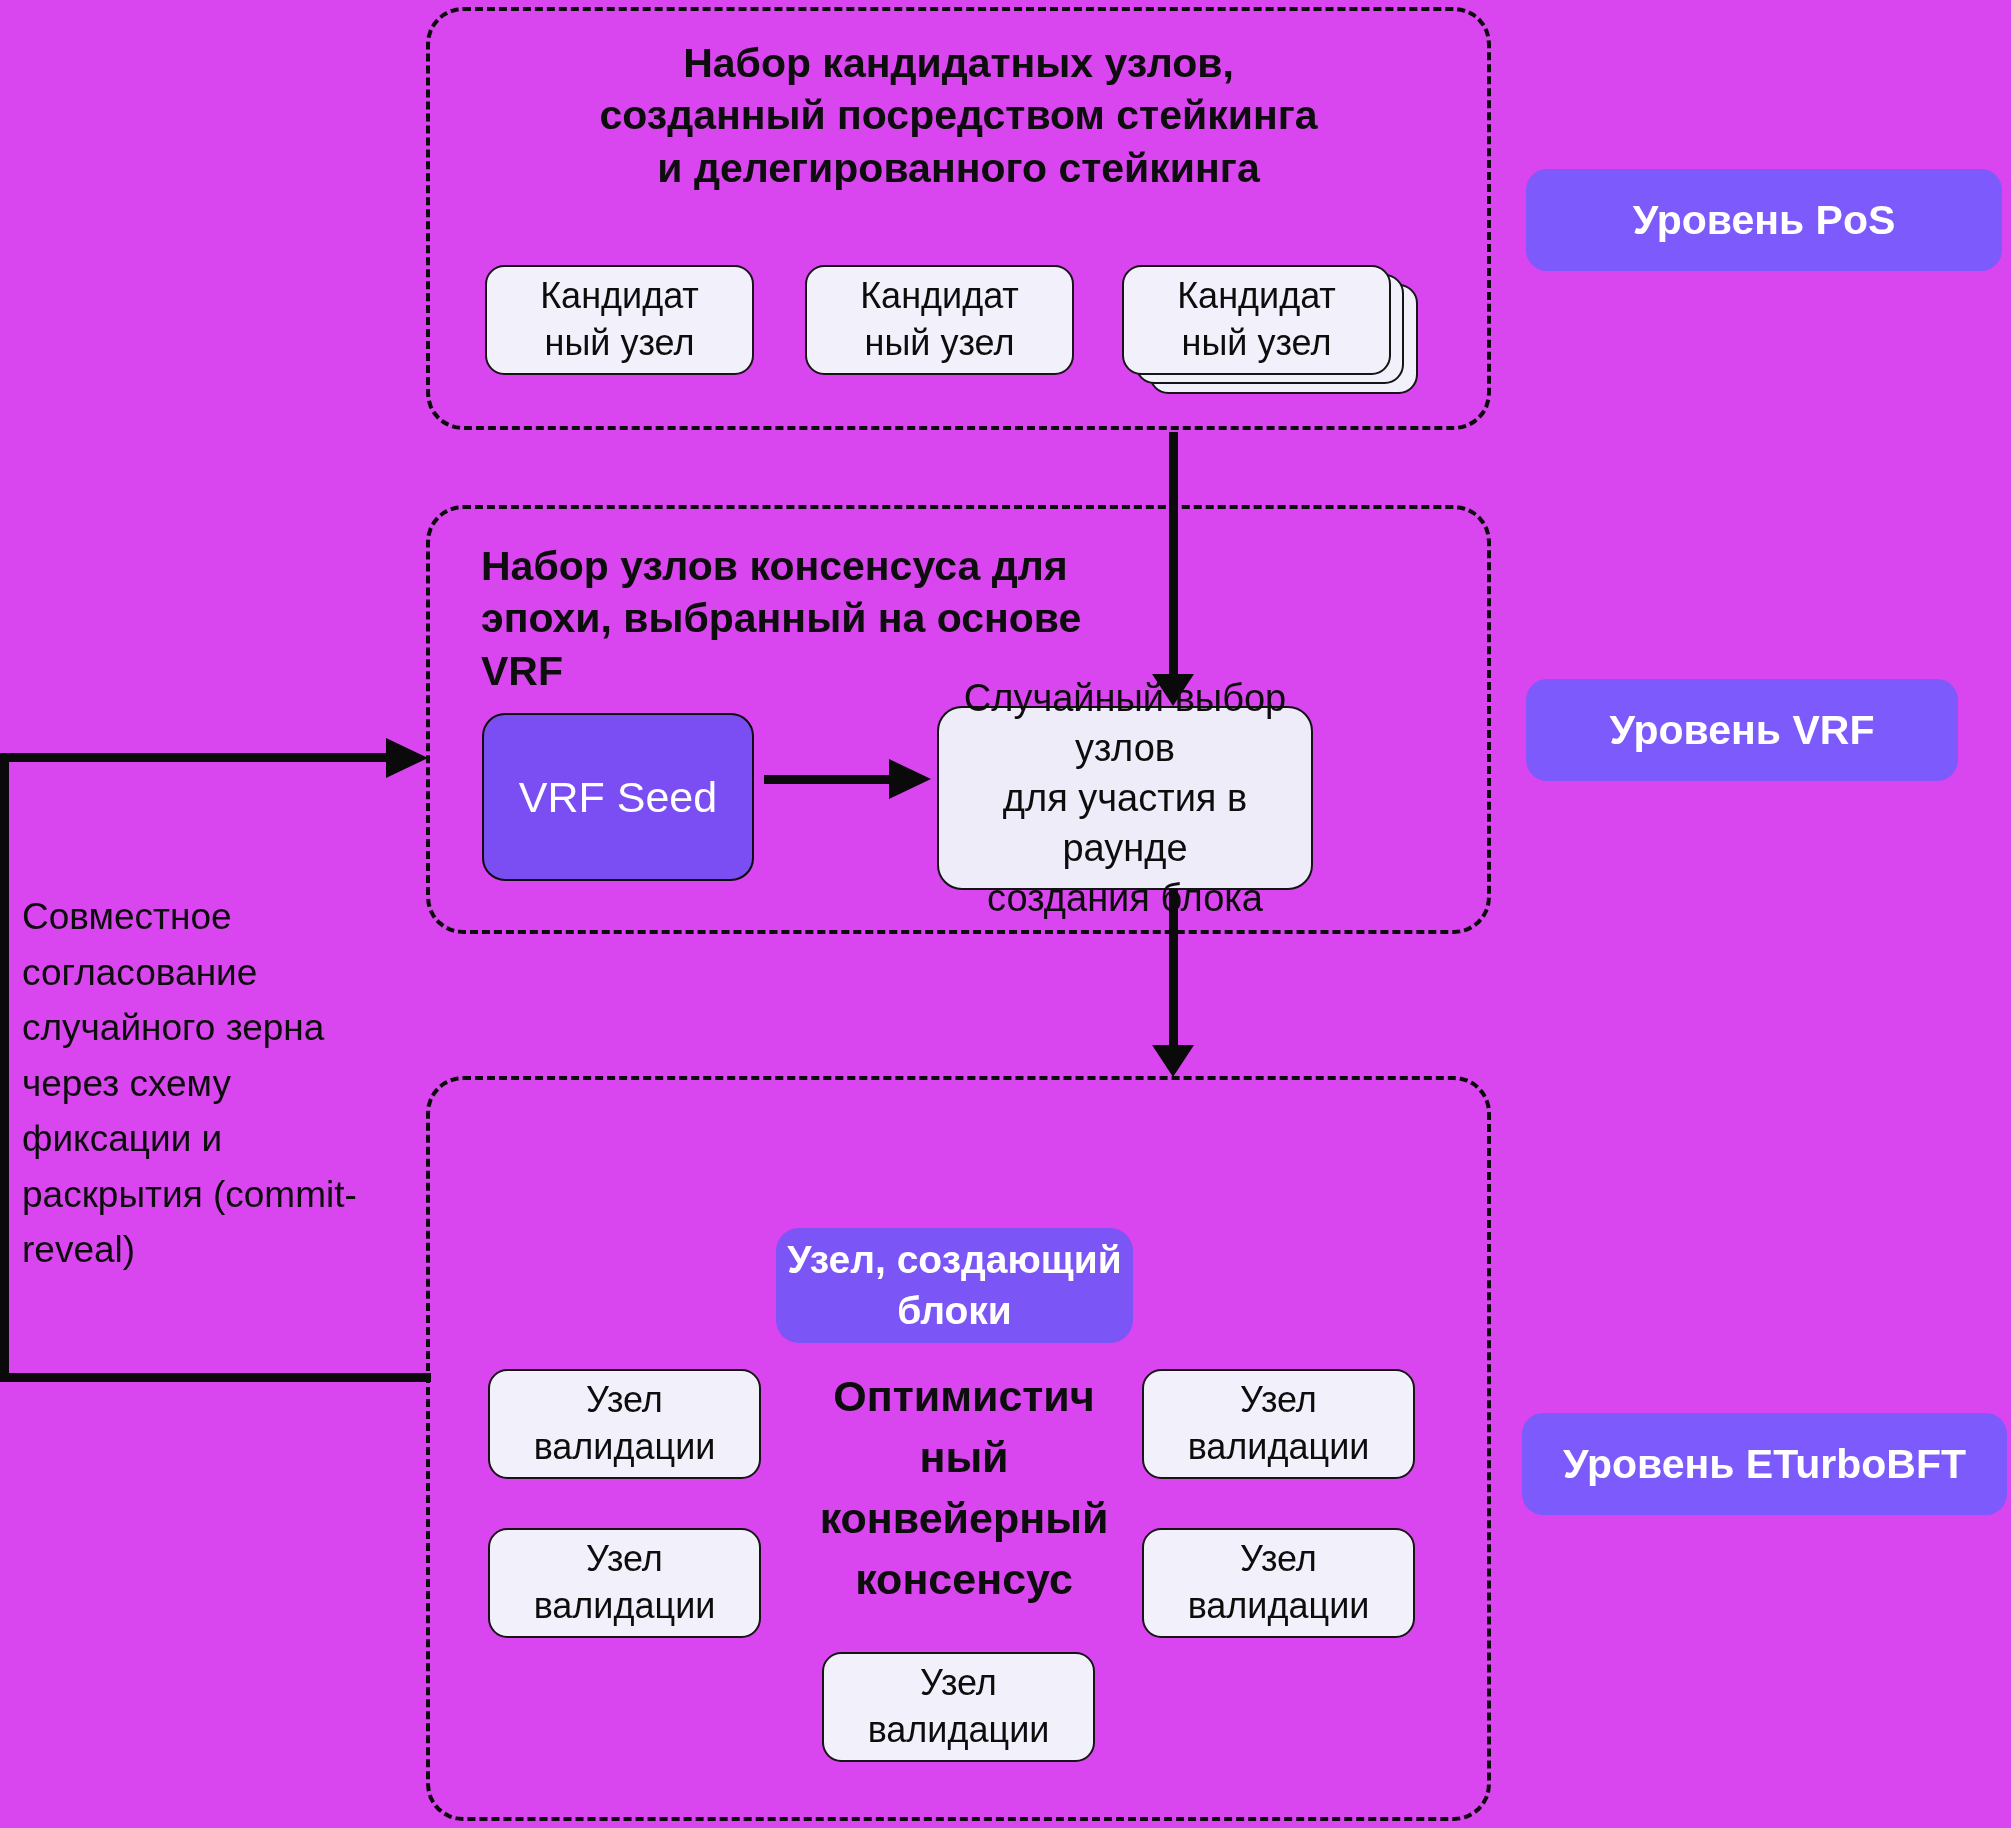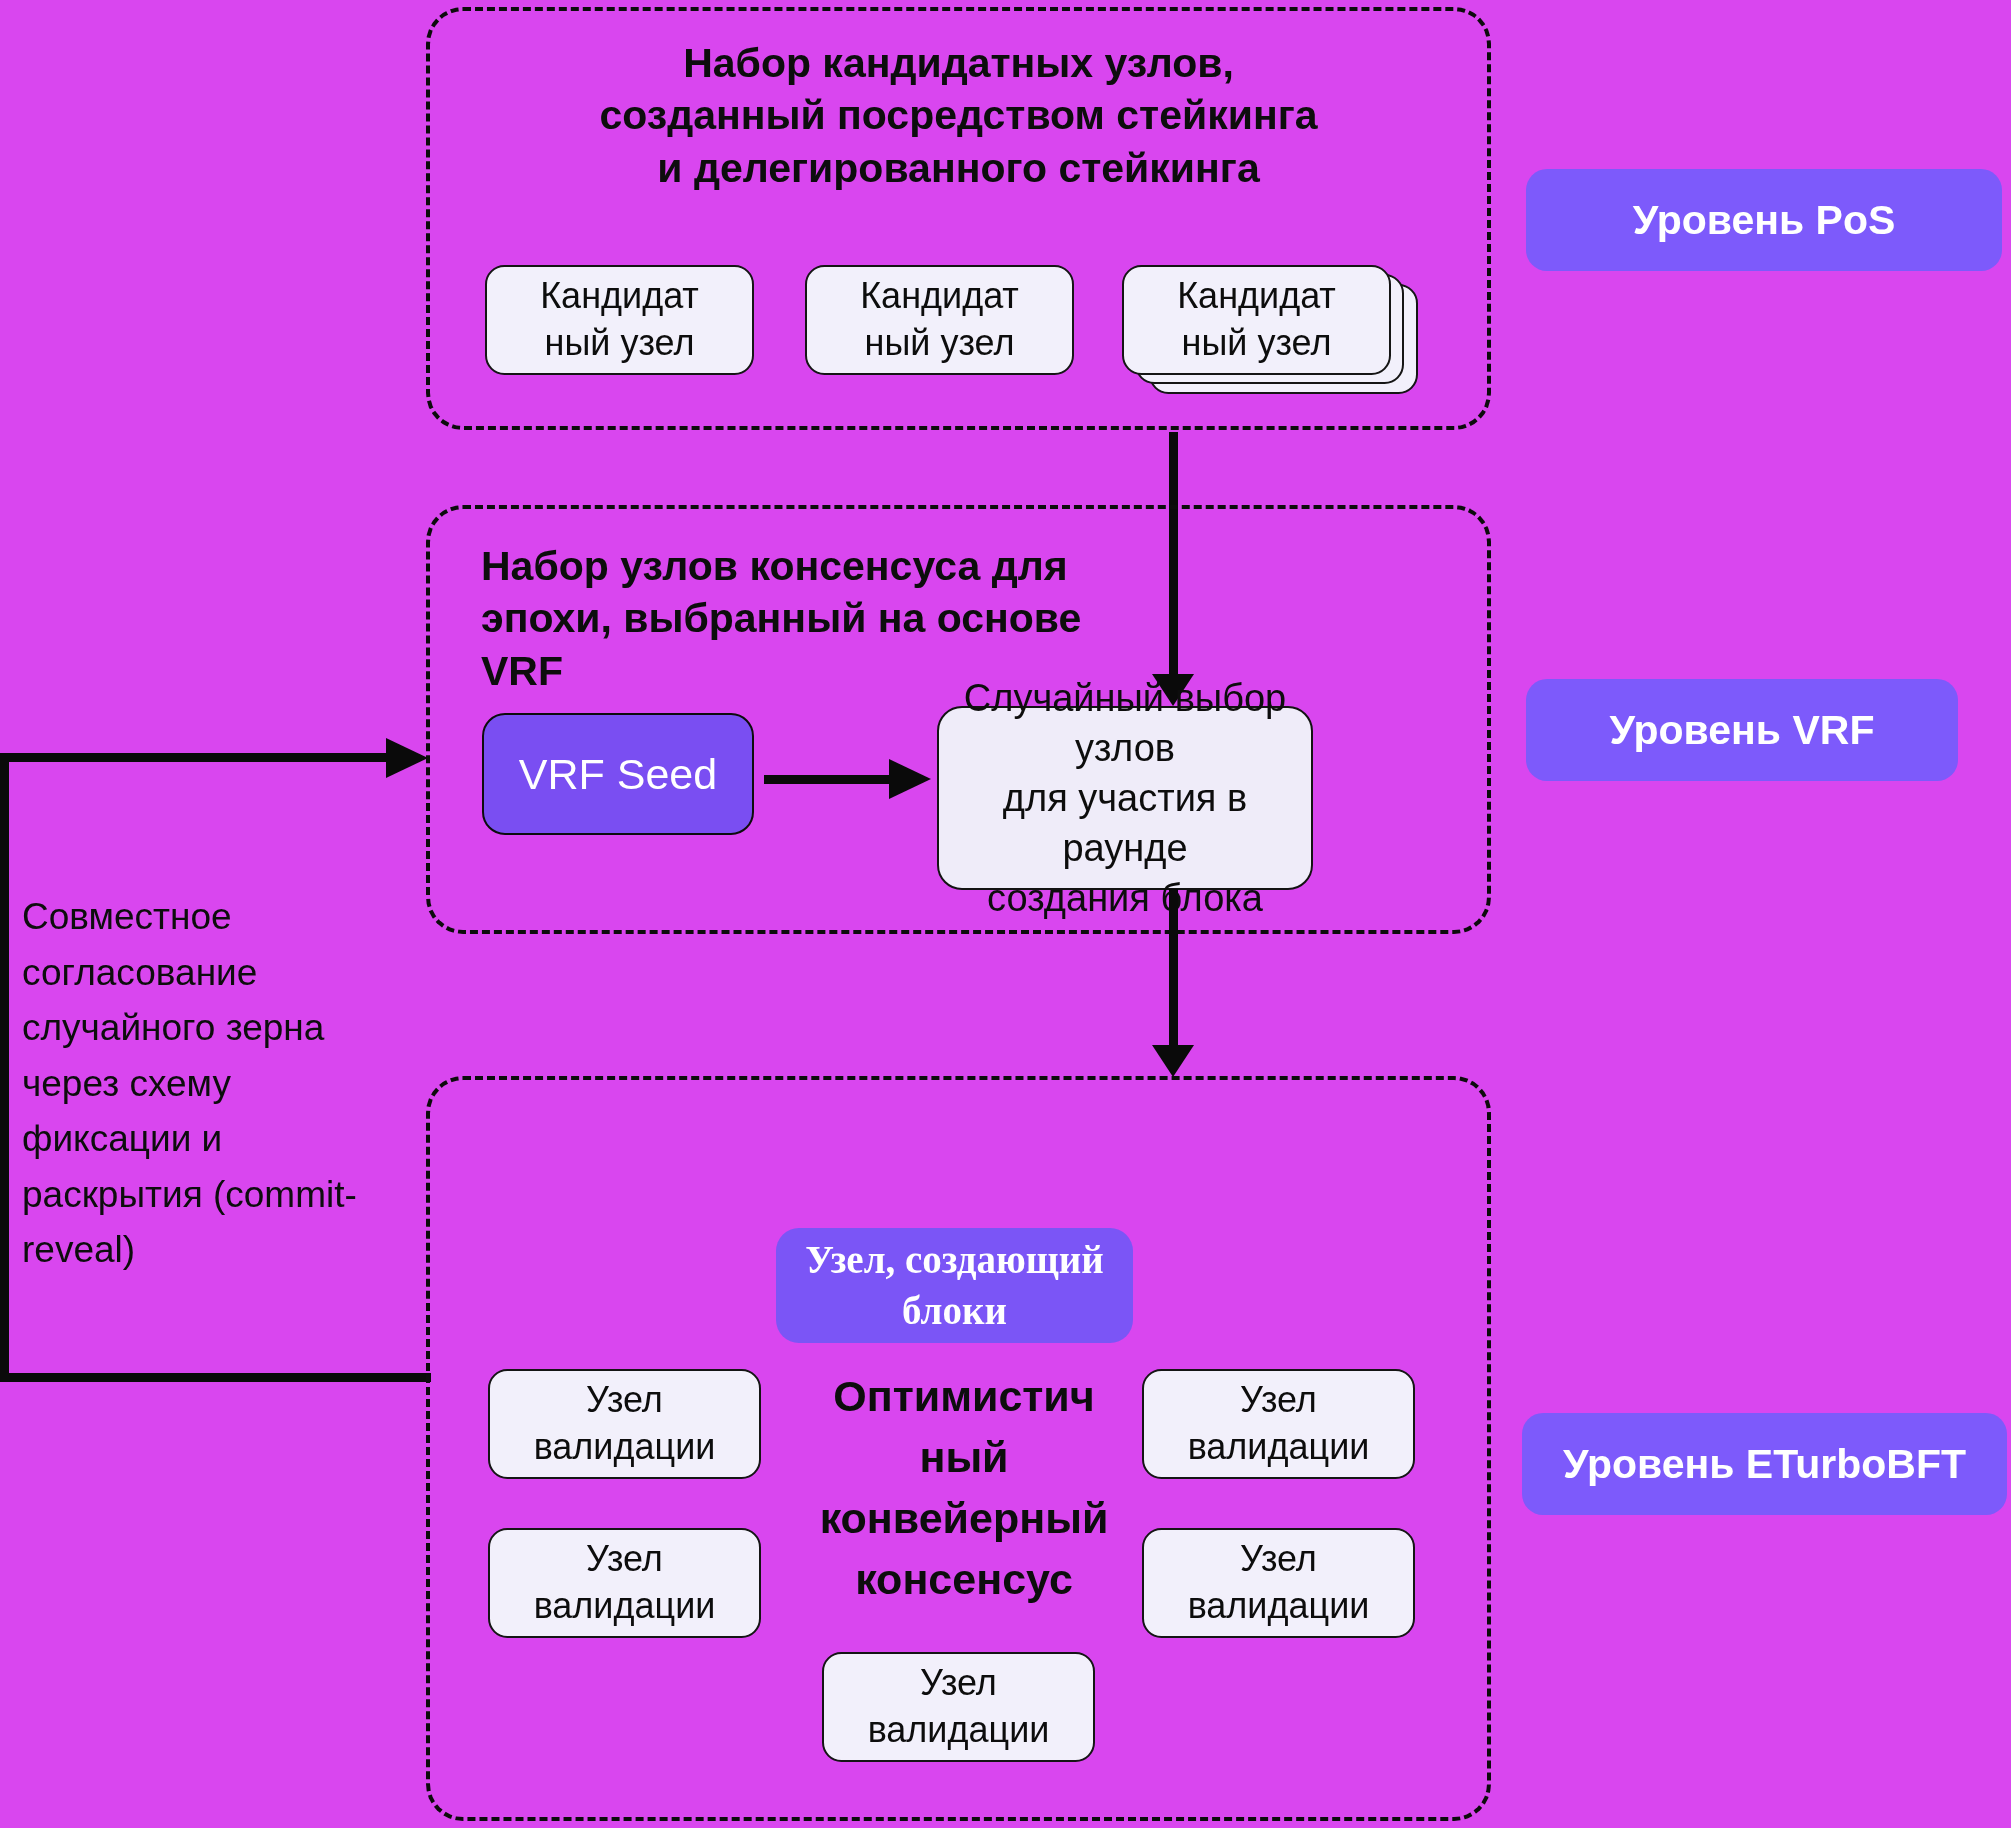--- a/index.html
+++ b/index.html
@@ -138,21 +138,21 @@
 
   <div class="line" style="left:1169px;top:432px;width:8.8px;height:243px;"></div>
   <div class="arrowhead-down" style="left:1152px;top:674px;"></div>
 
   <div class="dashed-box" style="left:426px;top:505px;width:1065px;height:429px;"></div>
 
   <div class="sec-title" style="left:481px;top:540px;width:706px;">Набор узлов консенсуса для
 эпохи, выбранный на основе
 VRF</div>
 
-  <div class="purple-node" id="vrf-seed" style="left:482px;top:713px;width:272px;height:122px;">VRF Seed</div>
+  <div class="purple-node" id="vrf-seed" style="left:482px;top:713px;width:272px;height:168px;">VRF Seed</div>
 
   <div class="line" style="left:764px;top:775px;width:131px;height:8.8px;"></div>
   <div class="arrowhead-right" style="left:889px;top:759px;"></div>
 
   <div class="white-box" style="left:937px;top:706px;width:376px;height:184px;">Случайный выбор узлов
 для участия в раунде
 создания блока</div>
 
   <div class="badge" style="left:1526px;top:679px;width:432px;height:102px;">Уровень VRF</div>
 
@@ -168,21 +168,21 @@
 согласование
 случайного зерна
 через схему
 фиксации и
 раскрытия (commit-
 reveal)</div>
 
   <div class="dashed-box" style="left:426px;top:1076px;width:1065px;height:745px;"></div>
 
 
-  <div class="purple-node" id="block-producer" style="left:776px;top:1228px;width:357px;height:115px;font-family:Liberation Serif, serif;">Узел, создающий
+  <div class="purple-node" id="block-producer" style="left:776px;top:1228px;width:357px;height:115px;">Узел, создающий
 блоки</div>
 
   <div id="bft-center-text">Оптимистич
 ный
 конвейерный
 консенсус</div>
 
   <div class="node" style="left:488px;top:1369px;width:273px;height:110px;">Узел
 валидации</div>
   <div class="node" style="left:1142px;top:1369px;width:273px;height:110px;">Узел

